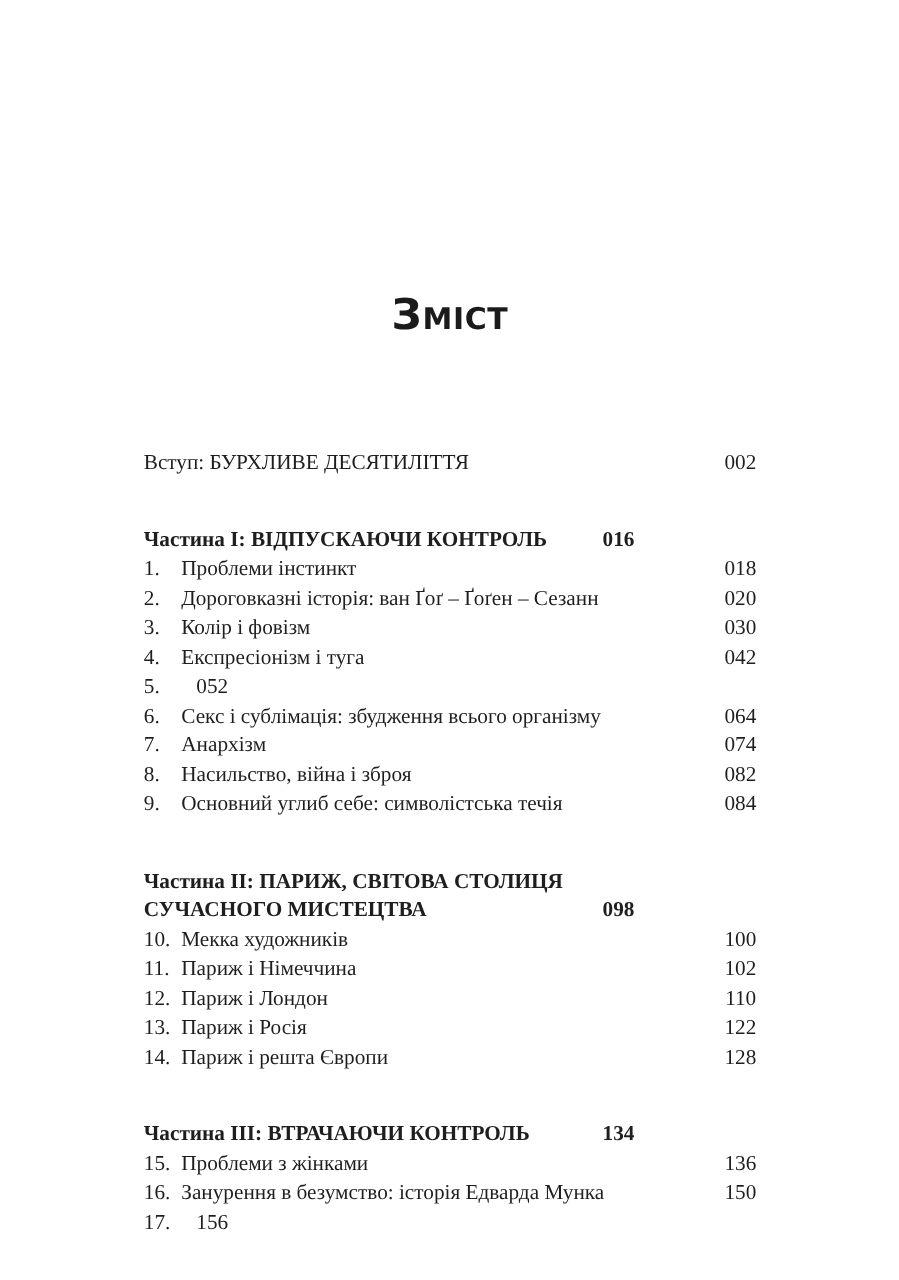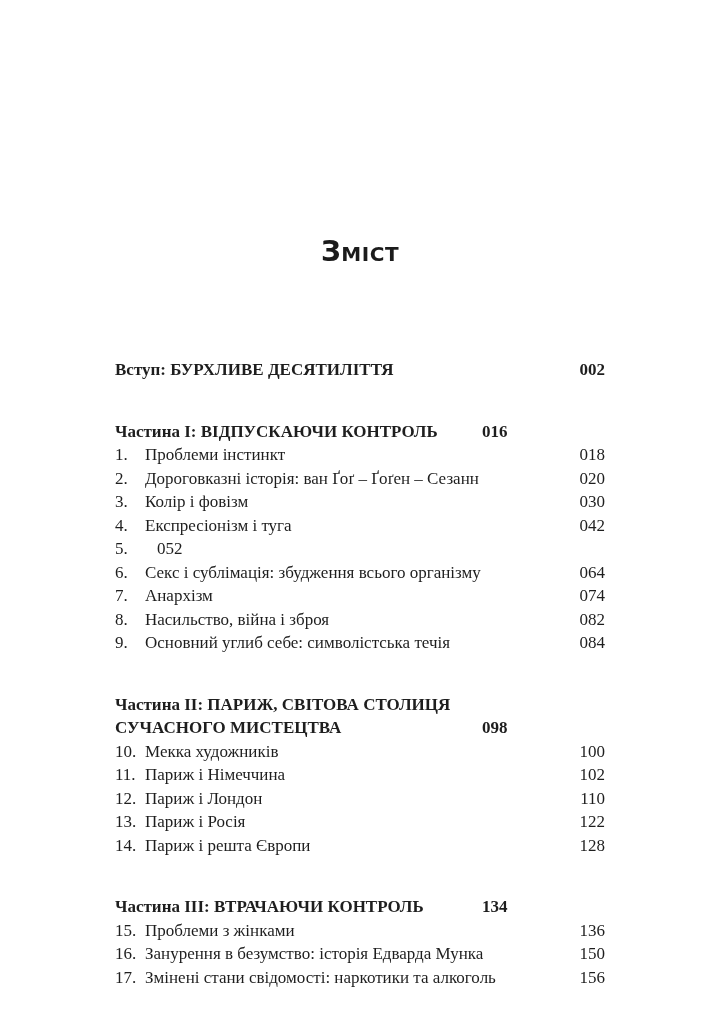--- a/index.html
+++ b/index.html
@@ -22,21 +22,21 @@
   .content {
     padding: 0 114px 0 115px;
   }
   .book-title {
     margin: 0;
     padding-top: 238px;
     text-align: center;
     font-family: "DejaVu Sans", sans-serif;
     font-weight: 700;
     font-variant: small-caps;
-    font-size: 28px;
+    font-size: 34px;
     line-height: 28px;
     letter-spacing: 0.5px;
     color: #1b1b1b;
   }
   .toc {
     margin-top: 92px;
   }
   .row {
     display: flex;
     align-items: flex-end;
@@ -55,21 +55,21 @@
   }
   .heading-row {
     font-weight: 700;
     margin-top: 38px;
   }
   .heading-row .label {
     max-width: 355px;
   }
   .intro-row {
     margin-top: 0;
-    font-weight: 700;
+    font-weight: 400;
   }
 </style>
 </head>
 <body>
 
 <div class="page">
   <div class="content">
 
     <h1 class="book-title">Зміст</h1>
 
@@ -173,20 +173,19 @@
           <span class="label">Проблеми з жінками</span>
           <span class="pg">136</span>
         </div>
         <div class="row">
           <span class="num">16.</span>
           <span class="label">Занурення в безумство: історія Едварда Мунка</span>
           <span class="pg">150</span>
         </div>
         <div class="row">
           <span class="num">17.</span>
-          <span class="label">Змінені стани свідомості: наркотики та алкоголь</span>
           <span class="pg">156</span>
         </div>
       </div>
 
     </div>
   </div>
 </div>
 
 </body></html>

